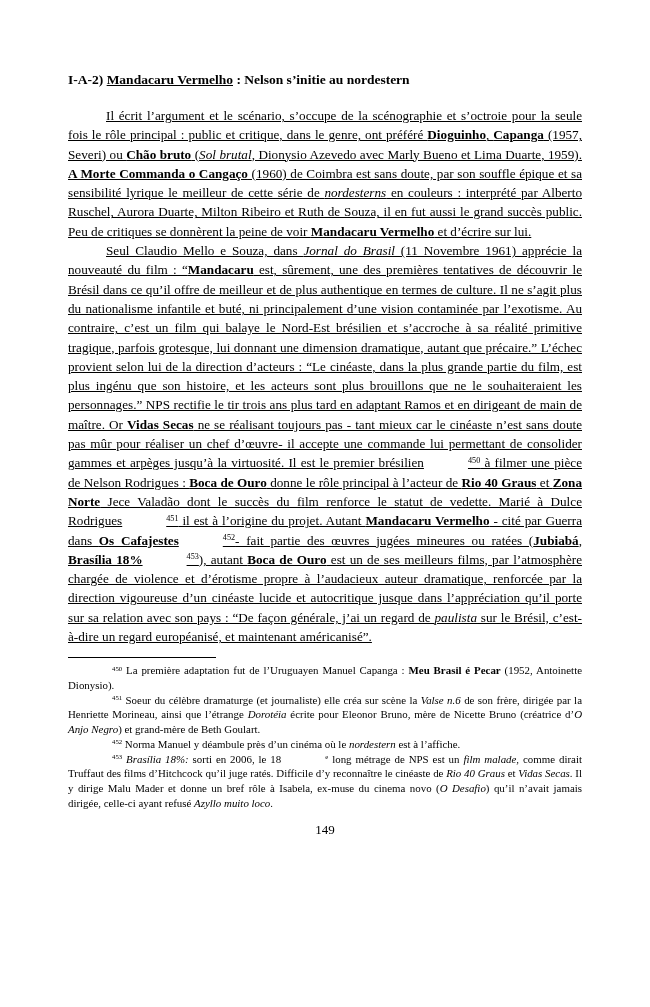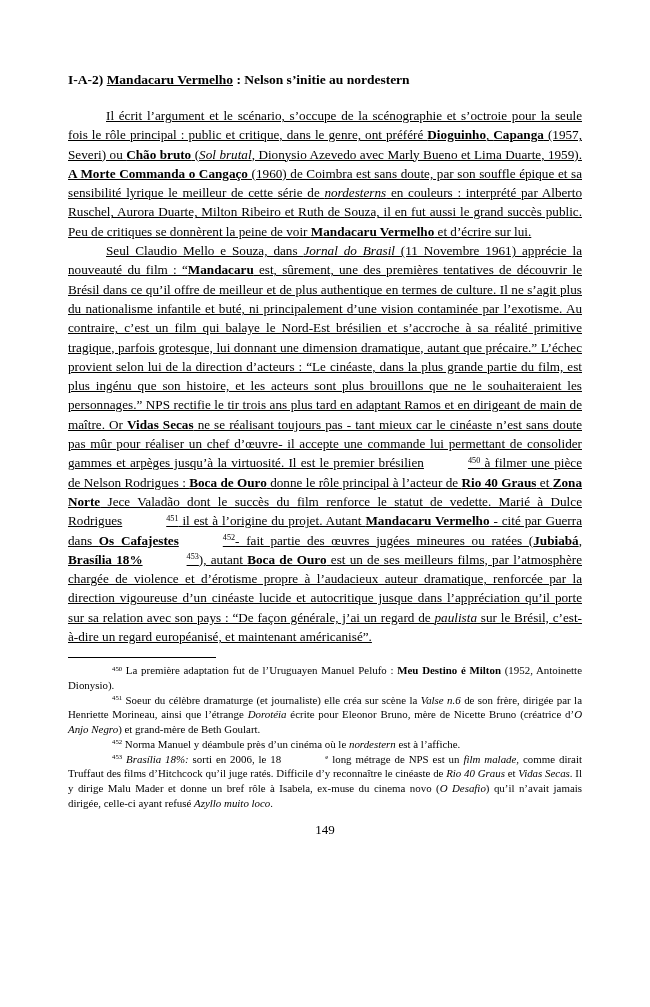--- a/index.html
+++ b/index.html
@@ -64,21 +64,21 @@
   <h1 class="title"><span class="b">I-A-2) </span><span class="b u">Mandacaru Vermelho</span><span class="b"> : Nelson s’initie au nordestern</span></h1>
 
   <div class="body-text">
     <p class="para"><span>Il écrit l’argument et le scénario, s’occupe de la scénographie et s’octroie pour la seule fois le rôle principal : public et critique, dans le genre, ont préféré </span><span class="b">Dioguinho</span><span>, </span><span class="b">Capanga</span><span> (1957, Severi) ou </span><span class="b">Chão bruto</span><span> (</span><span class="i">Sol brutal</span><span>, Dionysio Azevedo avec Marly Bueno et Lima Duarte, 1959). </span><span class="b">A Morte Commanda o Cangaço</span><span> (1960) de Coimbra est sans doute, par son souffle épique et sa sensibilité lyrique le meilleur de cette série de </span><span class="i">nordesterns</span><span> en couleurs : interprété par Alberto Ruschel, Aurora Duarte, Milton Ribeiro et Ruth de Souza, il en fut aussi le grand succès public. Peu de critiques se donnèrent la peine de voir </span><span class="b">Mandacaru Vermelho</span><span> et d’écrire sur lui.</span></p>
     <p class="para"><span>Seul Claudio Mello e Souza, dans </span><span class="i">Jornal do Brasil</span><span> (11 Novembre 1961) apprécie la nouveauté du film : “</span><span class="b">Mandacaru</span><span> est, sûrement, une des premières tentatives de découvrir le Brésil dans ce qu’il offre de meilleur et de plus authentique en termes de culture. Il ne s’agit plus du nationalisme infantile et buté, ni principalement d’une vision contaminée par l’exotisme. Au contraire, c’est un film qui balaye le Nord-Est brésilien et s’accroche à sa réalité primitive tragique, parfois grotesque, lui donnant une dimension dramatique, autant que précaire.” L’échec provient selon lui de la direction d’acteurs : “Le cinéaste, dans la plus grande partie du film, est plus ingénu que son histoire, et les acteurs sont plus brouillons que ne le souhaiteraient les personnages.” NPS rectifie le tir trois ans plus tard en adaptant Ramos et en dirigeant de main de maître. Or </span><span class="b">Vidas Secas</span><span> ne se réalisant toujours pas - tant mieux car le cinéaste n’est sans doute pas mûr pour réaliser un chef d’œuvre- il accepte une commande lui permettant de consolider gammes et arpèges jusqu’à la virtuosité. Il est le premier brésilien</span><sup>450</sup><span> à filmer une pièce de Nelson Rodrigues : </span><span class="b">Boca de Ouro</span><span> donne le rôle principal à l’acteur de </span><span class="b">Rio 40 Graus</span><span> et </span><span class="b">Zona Norte</span><span> Jece Valadão dont le succès du film renforce le statut de vedette. Marié à Dulce Rodrigues</span><sup>451</sup><span> il est à l’origine du projet. Autant </span><span class="b">Mandacaru Vermelho</span><span> - cité par Guerra dans </span><span class="b">Os Cafajestes</span><sup>452</sup><span>- fait partie des œuvres jugées mineures ou ratées (</span><span class="b">Jubiabá</span><span>, </span><span class="b">Brasília 18%</span><sup>453</sup><span>), autant </span><span class="b">Boca de Ouro</span><span> est un de ses meilleurs films, par l’atmosphère chargée de violence et d’érotisme propre à l’audacieux auteur dramatique, renforcée par la direction vigoureuse d’un cinéaste lucide et autocritique jusque dans l’appréciation qu’il porte sur sa relation avec son pays : “De façon générale, j’ai un regard de </span><span class="i">paulista</span><span> sur le Brésil, c’est-à-dire un regard européanisé, et maintenant américanisé”.</span></p>
   </div>
 
   <hr class="footnote-rule">
 
   <div class="footnotes">
-    <div class="footnote"><sup>450</sup><span> La première adaptation fut de l’Uruguayen Manuel Pelufo : </span><span class="b">Meu Destino é Milton</span><span> (1952, Antoinette Dionysio).</span></div>
+    <div class="footnote"><sup>450</sup><span> La première adaptation fut de l’Uruguayen Manuel Capanga : </span><span class="b">Meu Brasil é Pecar</span><span> (1952, Antoinette Dionysio).</span></div>
     <div class="footnote"><sup>451</sup><span> Soeur du célèbre dramaturge (et journaliste) elle créa sur scène la </span><span class="i">Valse n.6</span><span> de son frère, dirigée par la Henriette Morineau, ainsi que l’étrange </span><span class="i">Dorotéia</span><span> écrite pour Eleonor Bruno, mère de Nicette Bruno (créatrice d’</span><span class="i">O Anjo Negro</span><span>) et grand-mère de Beth Goulart.</span></div>
     <div class="footnote"><sup>452</sup><span> Norma Manuel y déambule près d’un cinéma où le </span><span class="i">nordestern</span><span> est à l’affiche.</span></div>
     <div class="footnote"><sup>453</sup><span> </span><span class="i">Brasília 18%:</span><span> sorti en 2006, le 18</span><sup>e</sup><span> long métrage de NPS est un </span><span class="i">film malade</span><span>, comme dirait Truffaut des films d’Hitchcock qu’il juge ratés. Difficile d’y reconnaître le cinéaste de </span><span class="i">Rio 40 Graus</span><span> et </span><span class="i">Vidas Secas</span><span>. Il y dirige Malu Mader et donne un bref rôle à Isabela, ex-muse du cinema novo (</span><span class="i">O Desafio</span><span>) qu’il n’avait jamais dirigée, celle-ci ayant refusé </span><span class="i">Azyllo muito loco</span><span>.</span></div>
   </div>
 
   <div class="page-number">149</div>
 
 </div>
 
 </body></html>

